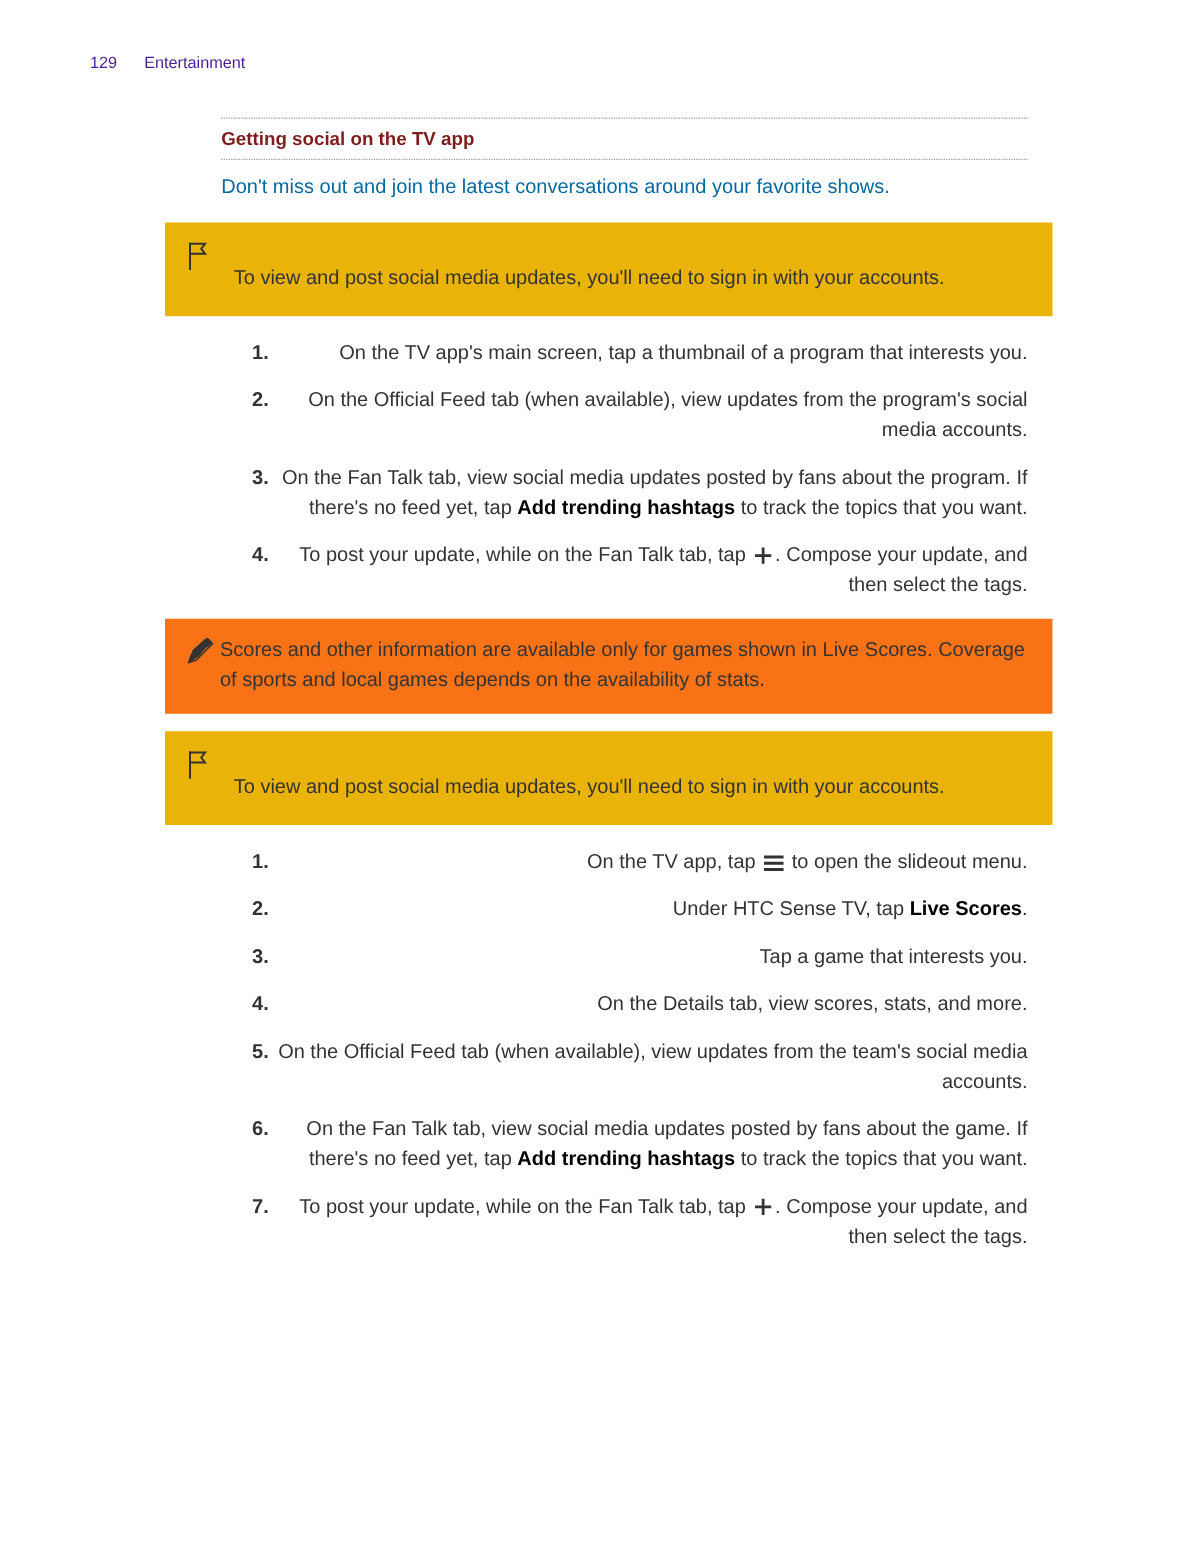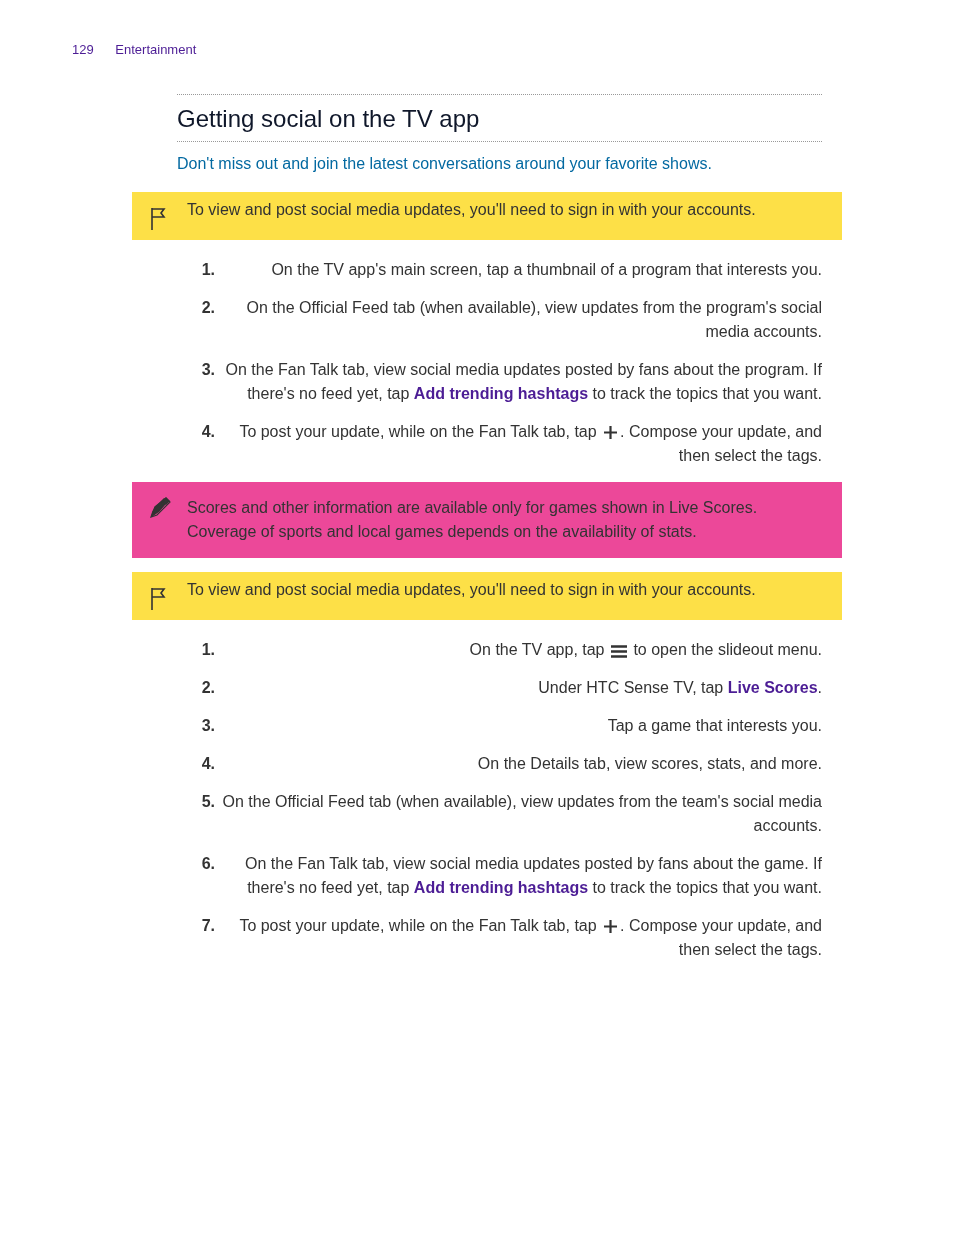--- a/index.html
+++ b/index.html
@@ -16,43 +16,43 @@
       padding: 40px 0 40px 0;
     }
     .header-line {
       padding: 0 0 30px 72px;
       font-size: 13px;
       color: #4c1d95;
     }
     .header-line .pnum { margin-right: 18px; }
     .content-wrap { padding: 0 132px 0 177px; }
     .h2 {
-      color: #0f172a;
-      font-size: 24px;
-      font-weight: 400;
+      color: #7f1d1d;
+      font-size: 15px;
+      font-weight: 700;
       padding: 6px 0 4px 0;
       border-top: 1px dotted #999;
       border-bottom: 1px dotted #999;
       margin-bottom: 10px;
       margin-top: 4px;
     }
     .h2.second { margin-top: 22px; }
     .body-p { margin-bottom: 16px; color: #0369a1; }
     .callout {
-      background: #fde047;
+      background: #eab308;
       margin: 14px 0 18px -45px;
-      padding: 6px 20px 18px 55px;
+      padding: 33px 20px 18px 55px;
       position: relative;
       width: calc(100% + 45px + 20px);
       margin-right: -20px;
     }
     .callout-wide {
-      background: #ec4899;
+      background: #f97316;
       margin: 14px 0 8px -45px;
-      padding: 14px 20px 14px 55px;
+      padding: 14px 20px 14px 44px;
       position: relative;
       width: calc(100% + 45px + 20px);
     }
     .callout .icon, .callout-wide .icon {
       position: absolute;
       left: 16px;
       top: 14px;
       width: 24px;
       height: 28px;
     }
@@ -71,21 +71,21 @@
     }
     ol.steps li::before {
       content: counter(step) ".";
       position: absolute;
       left: -28px;
       font-weight: 600;
       color: #333;
       width: 22px;
       text-align: right;
     }
-    .bold-inline { font-weight: 600; color: #4c1d95; }
+    .bold-inline { font-weight: 600; color: #000000; }
     .inline-icon { display: inline-block; vertical-align: -3px; margin: 0 2px; }
     .inline-icon svg { display: block; }
   </style>
 </head>
 <body>
 
 <div class="page">
 
   <div class="header-line">
     <span class="pnum">129</span>

